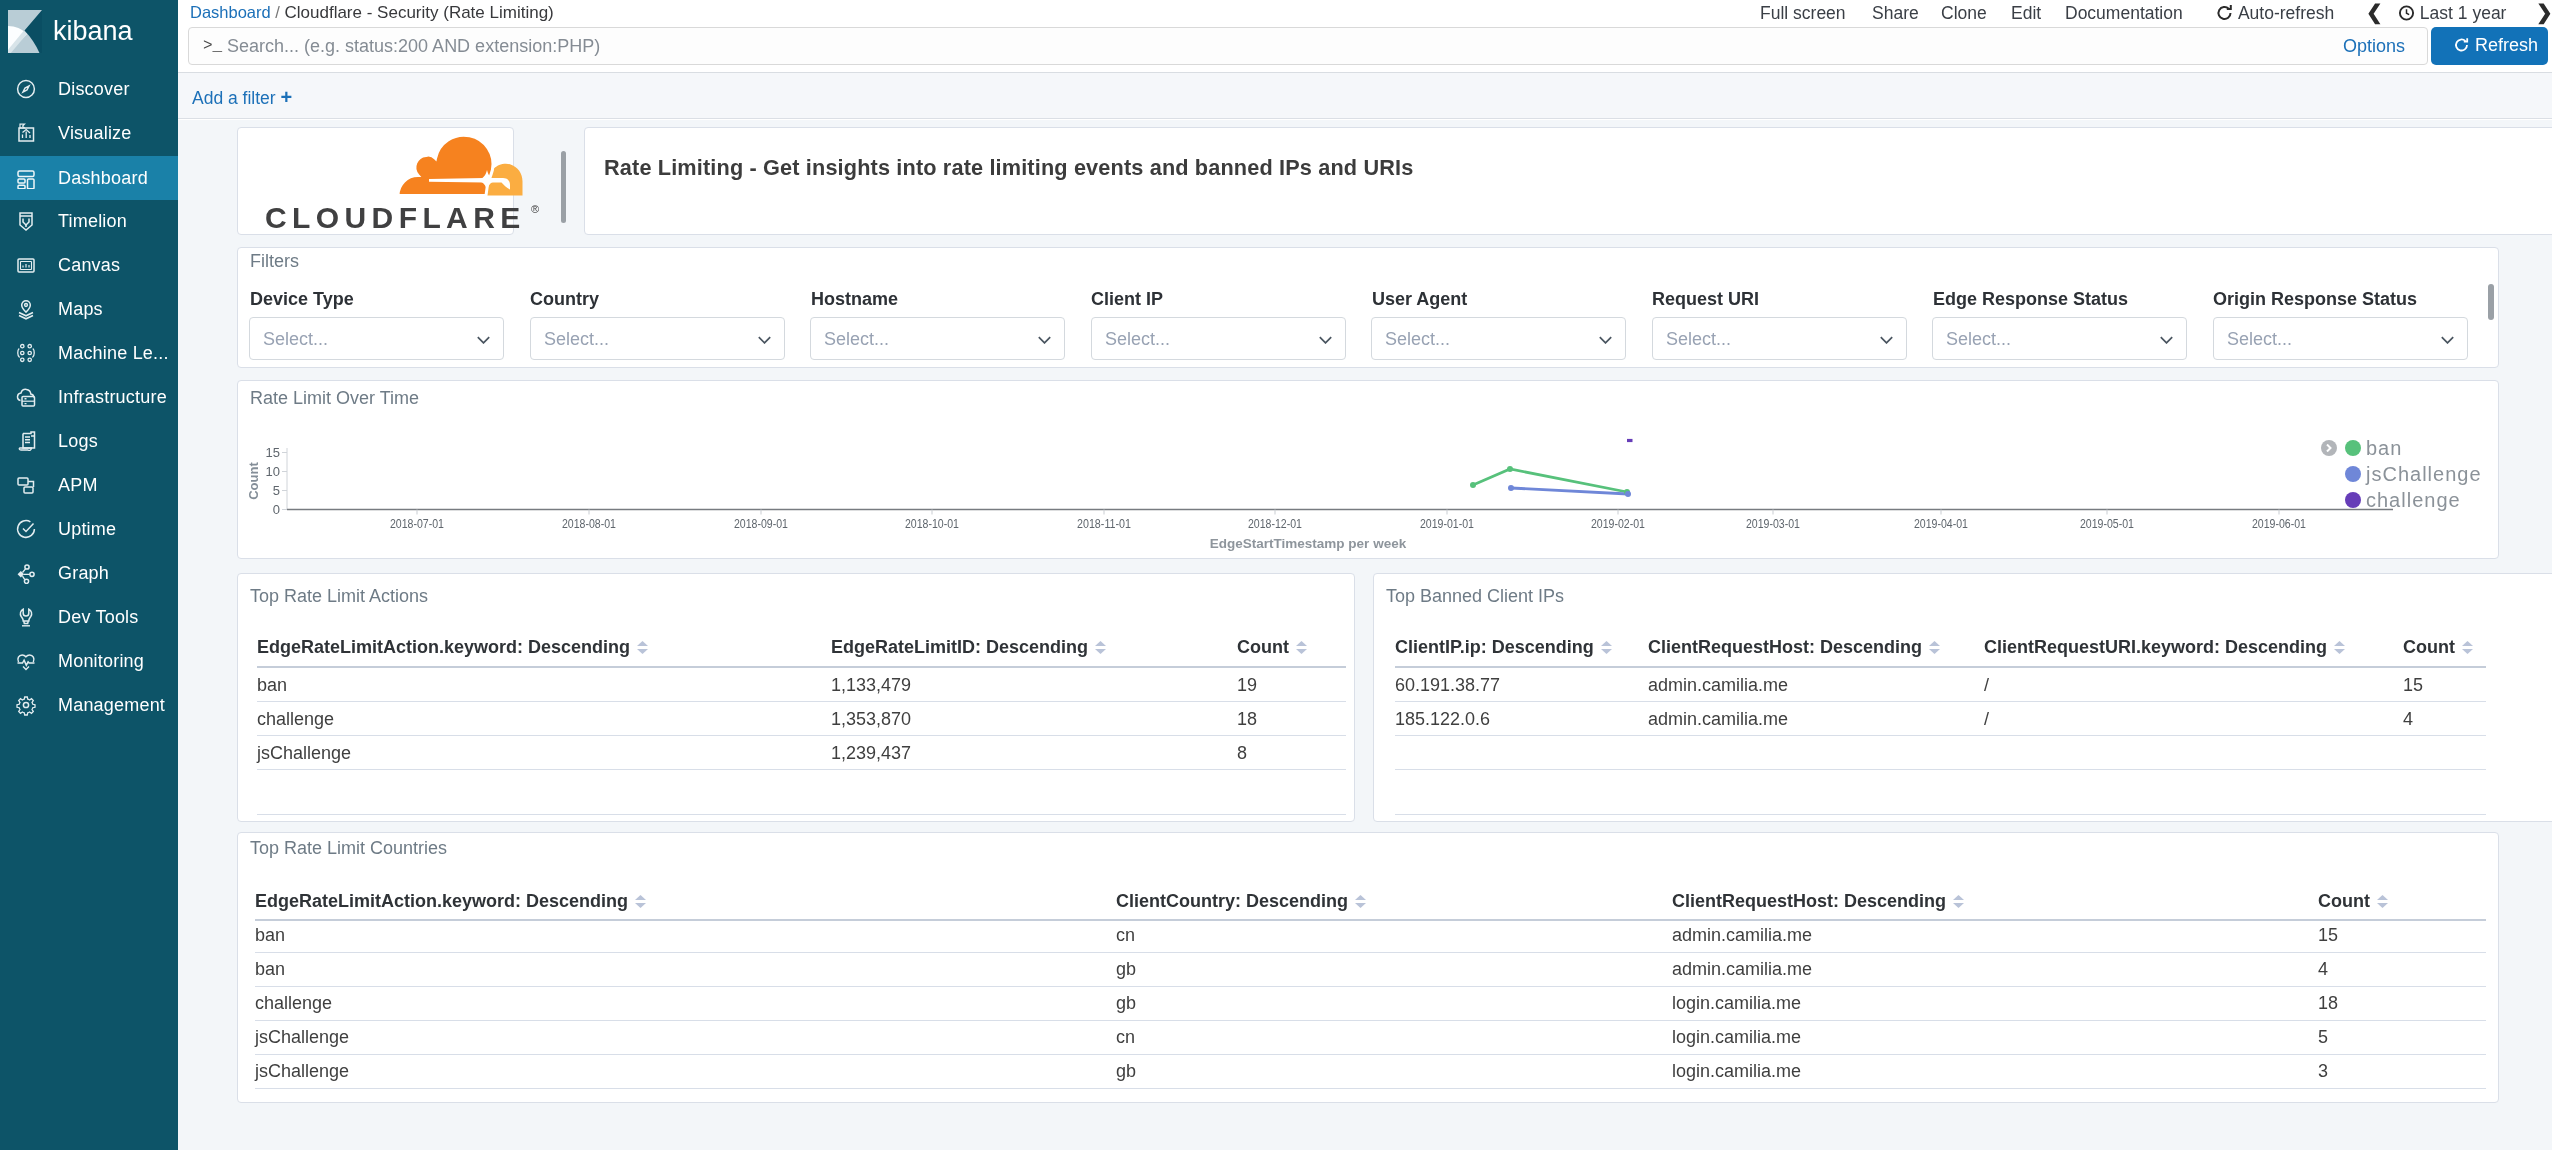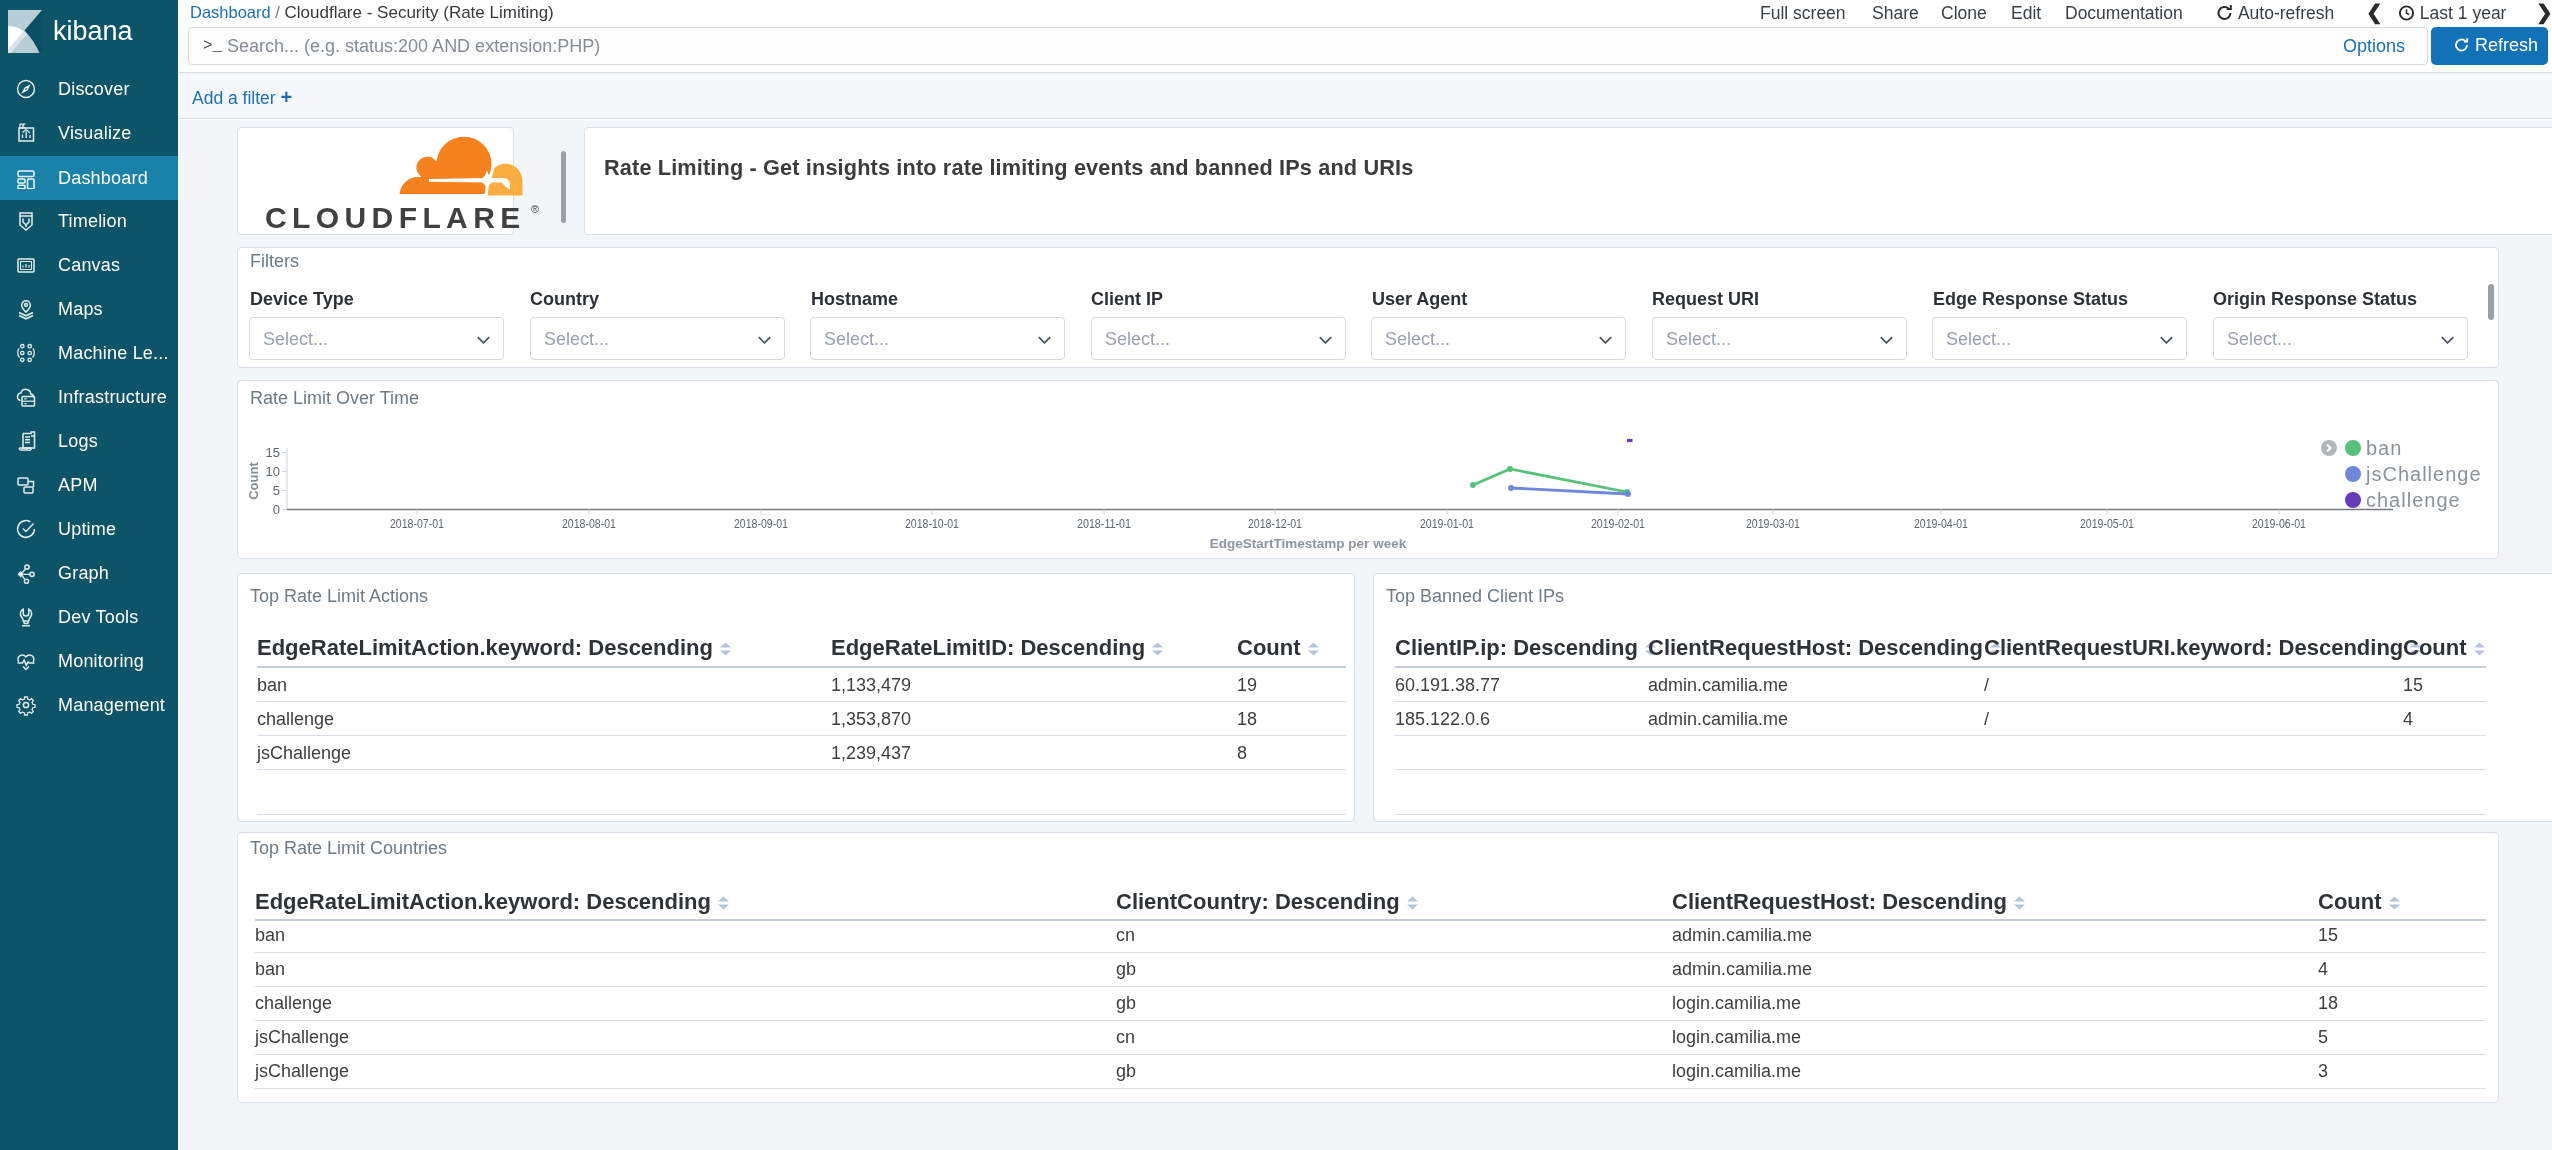--- a/index.html
+++ b/index.html
@@ -20,21 +20,21 @@
 .toplink { color:#3a3f46; font-size:17.5px; }
 #searchbox { position:absolute; left:10px; top:27px; width:2240px; height:38px; background:#fdfdfd; border:1px solid #d9d9d9; border-radius:4px; }
 #refreshbtn { position:absolute; left:2253px; top:27px; width:117px; height:38px; background:#1272b8; border-radius:5px; color:#fff; font-size:18px; }
 #filterbar { position:absolute; left:0; top:72px; width:2374px; height:47px; background:#f5f7fa; border-top:1px solid #d9dde2; border-bottom:1px solid #dbdfe5; }
 #dash { position:absolute; left:0; top:120px; width:2374px; height:1030px; background:#f3f6f9; }
 
 
 .panel { position:absolute; background:#fff; border:1px solid #dadfe8; border-radius:4px; }
 .ptitle { position:absolute; color:#6e7b86; font-size:18px; white-space:nowrap; transform:translateY(-50%); }
 .rowline { position:absolute; height:1px; background:#d8dee8; }
-.th { position:absolute; transform:translateY(-50%); font-weight:bold; font-size:22px; color:#2f3337; white-space:nowrap; }
+.th { position:absolute; transform:translateY(-50%); font-weight:bold; font-size:18px; color:#2f3337; white-space:nowrap; }
 .td { position:absolute; transform:translateY(-50%); font-size:18px; color:#3f3f3f; white-space:nowrap; }
 .sort { display:inline-block; vertical-align:-1px; margin-left:7px; }
 
 
 .flabel { position:absolute; transform:translateY(-50%); font-weight:bold; font-size:18px; color:#2d3136; }
 .fselect { position:absolute; width:255px; height:43px; border:1px solid #d4d9de; border-radius:4px; background:#fff; }
 .fselect .ph { position:absolute; left:13px; top:50%; transform:translateY(-50%); color:#98a2b3; font-size:18px; }
 .fselect svg { position:absolute; right:13px; top:18px; }
 
 a.link { color:#1c70b8; text-decoration:none; }

